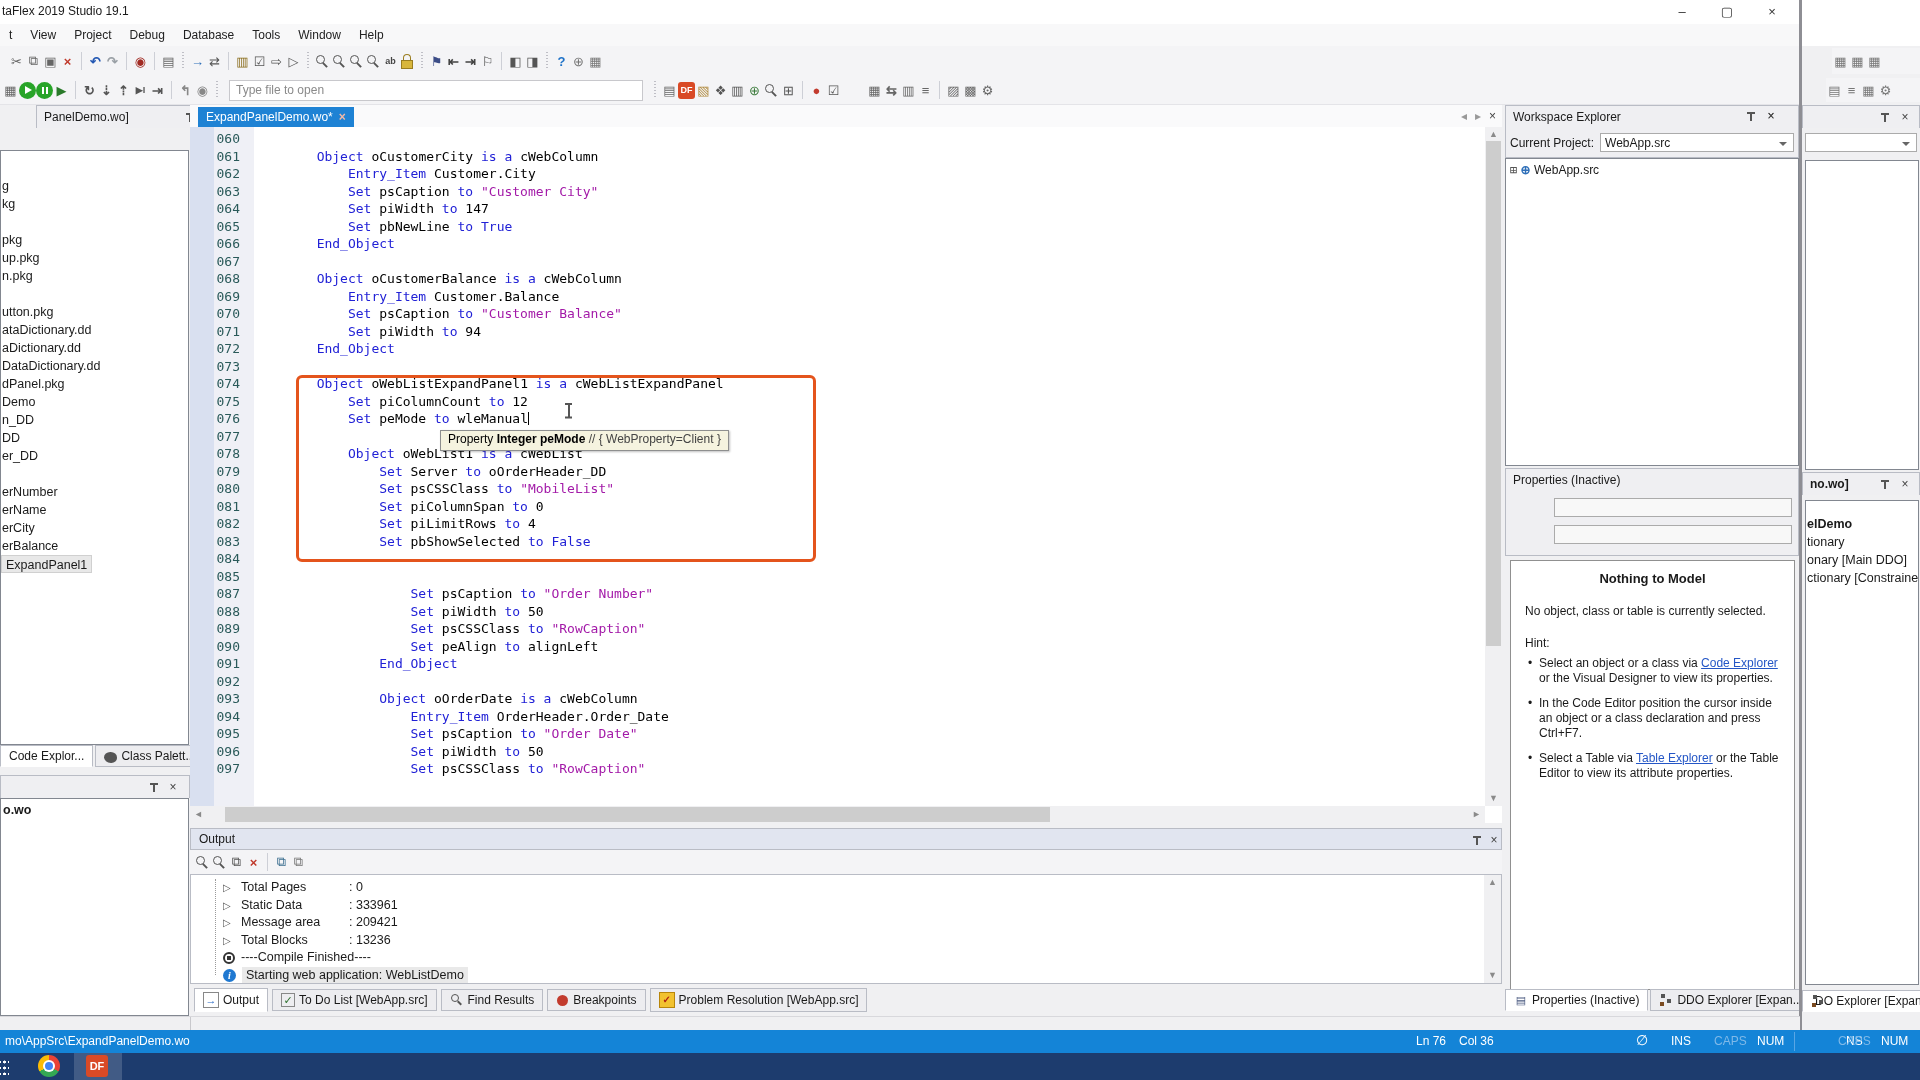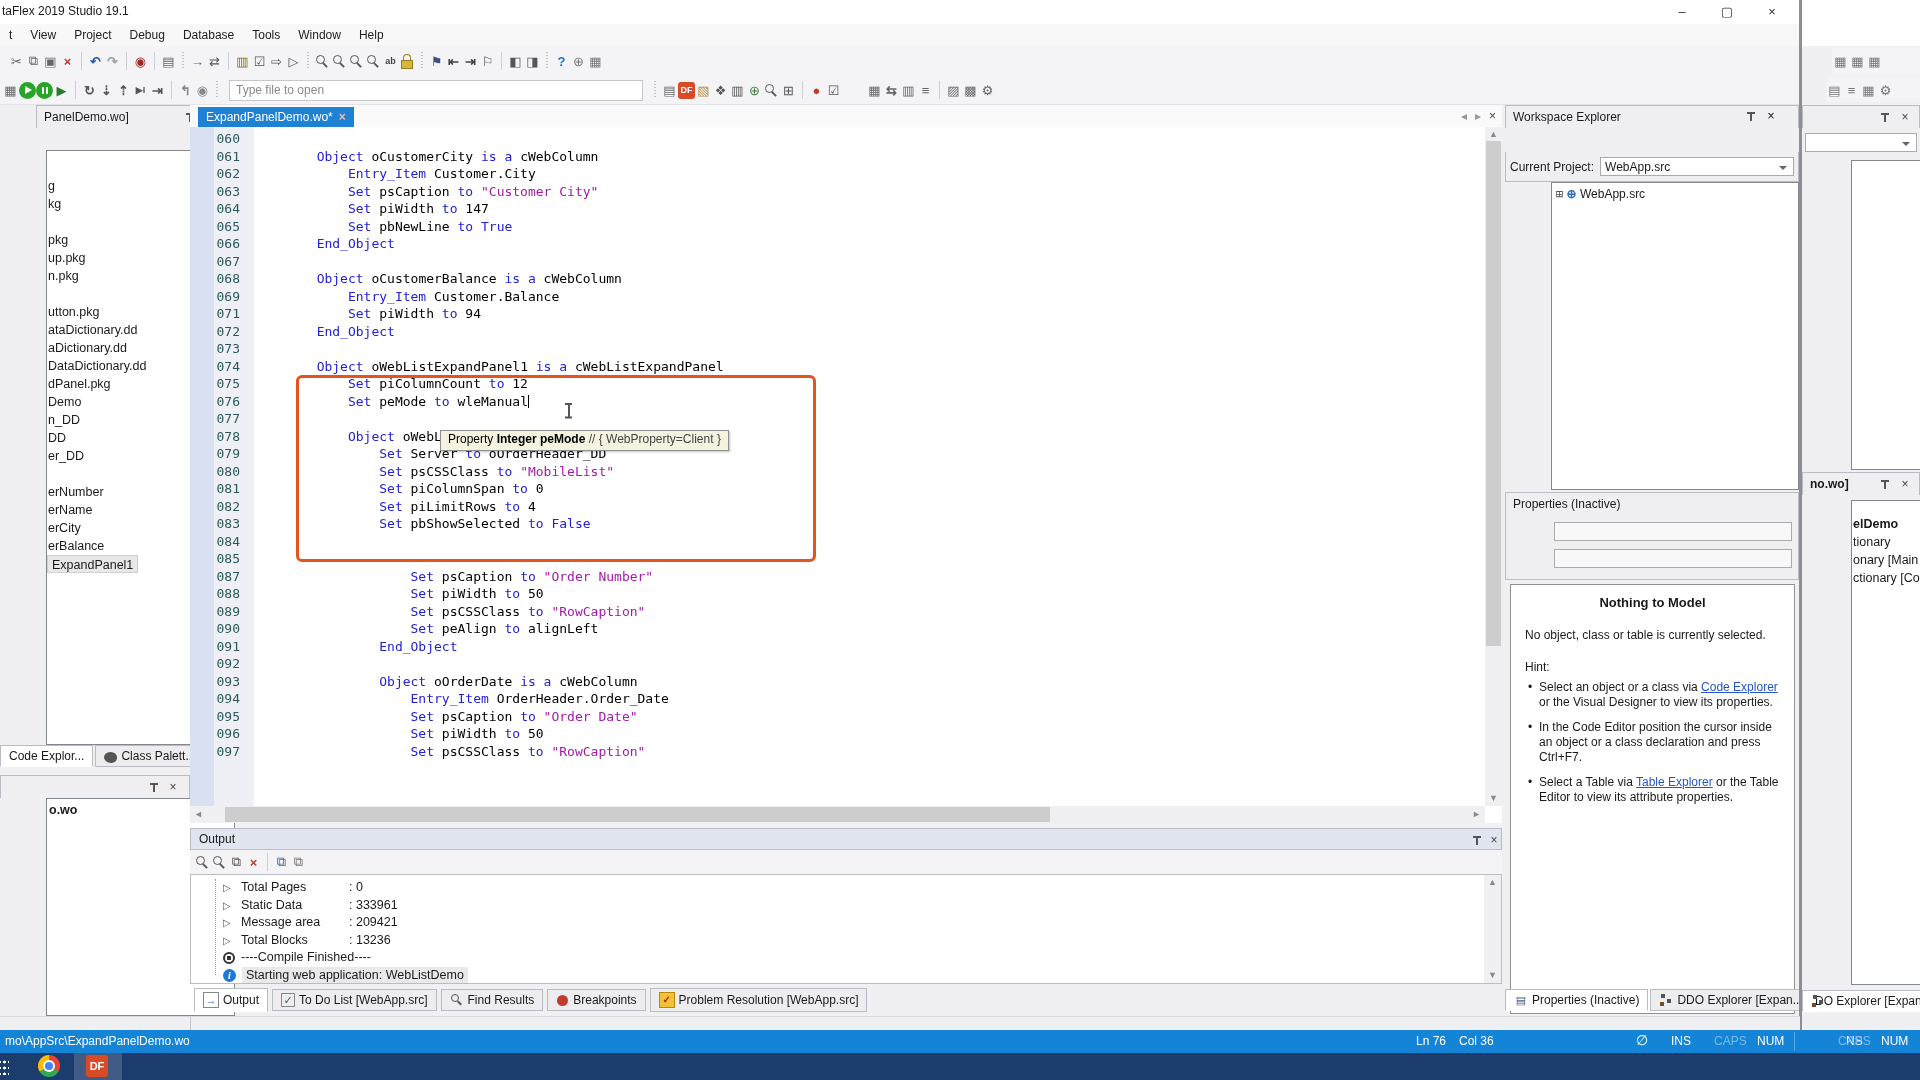--- a/index.html
+++ b/index.html
@@ -33,21 +33,21 @@
   .filebox{width:400px;height:19px;background:#fff;border:1px solid #C8C8CC;margin:0 6px;
     font-family:"Liberation Sans",sans-serif;font-size:12px;color:#333;padding:0 6px;}
   .filebox::placeholder{color:#8a8a8a;}
   
   .phead{background:#EFEFF2;height:23px;line-height:23px;padding-left:7px;color:#1a1a1a;
     border:1px solid #B9BCC5;border-bottom:none;box-sizing:border-box;}
   .pin{display:inline-block;width:12px;height:12px;position:relative;vertical-align:middle;}
   .pin::before{content:"";position:absolute;left:5px;top:2px;width:2px;height:9px;background:#555;}
   .pin::after{content:"";position:absolute;left:2px;top:2px;width:8px;height:2px;background:#555;}
   .xbtn{display:inline-block;width:12px;height:12px;line-height:12px;text-align:center;color:#444;font-size:12px;vertical-align:middle;}
-  .whitebox{background:#fff;border:1px solid #828790;box-sizing:border-box;margin-left:46px;}
+  .whitebox{background:#fff;border:1px solid #828790;box-sizing:border-box;}
   
   .lrow{height:18px;line-height:18px;white-space:nowrap;overflow:hidden;padding-left:1px;font-size:12.5px;}
   .lrow.sel{background:#E8E8E8;border:1px solid #D0D0D0;box-sizing:border-box;display:inline-block;padding:0 4px;min-width:0;}
   .lrow.bold{font-weight:bold;}
   .dtabs{display:flex;align-items:flex-end;border-radius:11px;}
   .dtab{border:1px solid #B9BCC5;background:#EDEDF0;padding:3px 8px;margin-right:2px;display:flex;align-items:center;gap:4px;white-space:nowrap;}
   .dtab.active{background:#fff;border-bottom-color:#fff;}
   
   .tabbar{left:190px;top:105px;width:1312px;height:22px;background:#FAFAFB;border-bottom:2px solid var(--accent,#1E82D4);display:flex;align-items:flex-end;}
   .etab{background:var(--accent,#1E82D4);color:#fff;height:20px;line-height:20px;padding:0 8px;margin-left:8px;display:flex;align-items:center;gap:6px;}
@@ -92,21 +92,21 @@
   .ti-find::before{content:"";position:absolute;width:6px;height:6px;border:1.5px solid #555;border-radius:50%;left:1px;top:1px;}
   .ti-find::after{content:"";position:absolute;width:5px;height:2px;background:#555;left:7px;top:9px;transform:rotate(45deg);}
   .ti-break{background:#C23B2E;border-radius:50%;width:11px;height:11px;margin:1px;}
   .ti-problem{background:#F2C230;border:1px solid #B8860B;color:#B02010;font-weight:bold;font-size:10px;}
   .ti-problem::before{content:"✓";}
   .ti-props::before{content:"▤";color:#4A5A80;}
   .ti-ddo::before{content:"";position:absolute;width:4px;height:4px;background:#555;left:2px;top:1px;box-shadow:6px 5px 0 #555, -1px 8px 0 #7A4A20;}
   .ti-palette{background:#555;border-radius:50% 50% 45% 55%;width:13px;height:11px;margin-top:2px;}
   
   .rd{left:1505px;top:105px;width:294px;height:911px;}
-  .droprow{display:flex;align-items:center;margin-top:24px;}
+  .droprow{display:flex;align-items:center;}
   .combo{background:#fff;border:1px solid #ABABAB;height:19px;line-height:19px;padding:0 4px;position:relative;box-sizing:border-box;}
   .combo .chev{position:absolute;right:6px;top:8px;width:0;height:0;border-left:4px solid transparent;border-right:4px solid transparent;border-top:4px solid #666;}
   .link{color:#2456C6;text-decoration:underline;}
   .hint{margin:6px 0 10px 0;line-height:15px;position:relative;padding-left:14px;}
   .hint::before{content:"•";position:absolute;left:3px;top:0;}
   .vdiv{left:1799px;top:0;width:3px;height:1053px;background:#8E8E94;}
   
   .bottomstrip{left:0;top:1016px;width:1800px;height:14px;background:#F0F0F2;border-top:1px solid #D8D8DC;}
   .statusbar{left:0;top:1030px;width:1920px;height:33px;background:var(--status,#1484D7);color:#fff;}
   .statusbar .seg{position:absolute;top:4px;white-space:nowrap;}
@@ -275,20 +275,21 @@
         <div class="cl"><span class="ln">060</span><span class="ct"></span></div>
         <div class="cl"><span class="ln">061</span><span class="ct">        <span class="kw">Object</span> oCustomerCity <span class="kw">is</span> <span class="kw">a</span> cWebColumn</span></div>
         <div class="cl"><span class="ln">062</span><span class="ct">            <span class="kw">Entry_Item</span> Customer.City</span></div>
         <div class="cl"><span class="ln">063</span><span class="ct">            <span class="kw">Set</span> psCaption <span class="kw">to</span> <span class="st">"Customer City"</span></span></div>
         <div class="cl"><span class="ln">064</span><span class="ct">            <span class="kw">Set</span> piWidth <span class="kw">to</span> 147</span></div>
         <div class="cl"><span class="ln">065</span><span class="ct">            <span class="kw">Set</span> pbNewLine <span class="kw">to</span> <span class="kw">True</span></span></div>
         <div class="cl"><span class="ln">066</span><span class="ct">        <span class="kw">End_Object</span></span></div>
         <div class="cl"><span class="ln">067</span><span class="ct"></span></div>
         <div class="cl"><span class="ln">068</span><span class="ct">        <span class="kw">Object</span> oCustomerBalance <span class="kw">is</span> <span class="kw">a</span> cWebColumn</span></div>
         <div class="cl"><span class="ln">069</span><span class="ct">            <span class="kw">Entry_Item</span> Customer.Balance</span></div>
+        <div class="cl"><span class="ln">070</span><span class="ct">            <span class="kw">Set</span> psCaption <span class="kw">to</span> <span class="st">"Customer Balance"</span></span></div>
         <div class="cl"><span class="ln">071</span><span class="ct">            <span class="kw">Set</span> piWidth <span class="kw">to</span> 94</span></div>
         <div class="cl"><span class="ln">072</span><span class="ct">        <span class="kw">End_Object</span></span></div>
         <div class="cl"><span class="ln">073</span><span class="ct"></span></div>
         <div class="cl"><span class="ln">074</span><span class="ct">        <span class="kw">Object</span> oWebListExpandPanel1 <span class="kw">is</span> <span class="kw">a</span> cWebListExpandPanel</span></div>
         <div class="cl"><span class="ln">075</span><span class="ct">            <span class="kw">Set</span> piColumnCount <span class="kw">to</span> 12</span></div>
         <div class="cl"><span class="ln">076</span><span class="ct">            <span class="kw">Set</span> peMode <span class="kw">to</span> wleManual<span class="caret"></span></span></div>
         <div class="cl"><span class="ln">077</span><span class="ct"></span></div>
         <div class="cl"><span class="ln">078</span><span class="ct">            <span class="kw">Object</span> oWebList1 <span class="kw">is</span> <span class="kw">a</span> cWebList</span></div>
         <div class="cl"><span class="ln">079</span><span class="ct">                <span class="kw">Set</span> Server <span class="kw">to</span> oOrderHeader_DD</span></div>
         <div class="cl"><span class="ln">080</span><span class="ct">                <span class="kw">Set</span> psCSSClass <span class="kw">to</span> <span class="st">"MobileList"</span></span></div>

